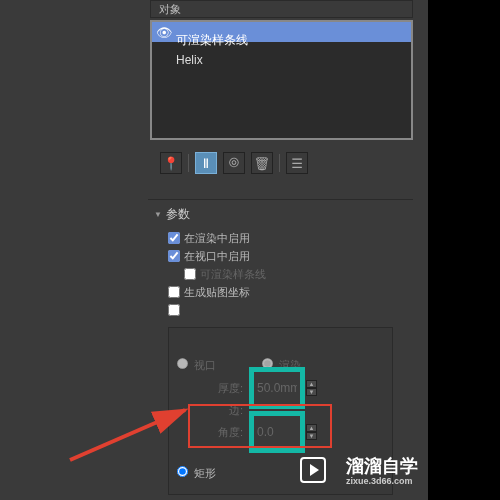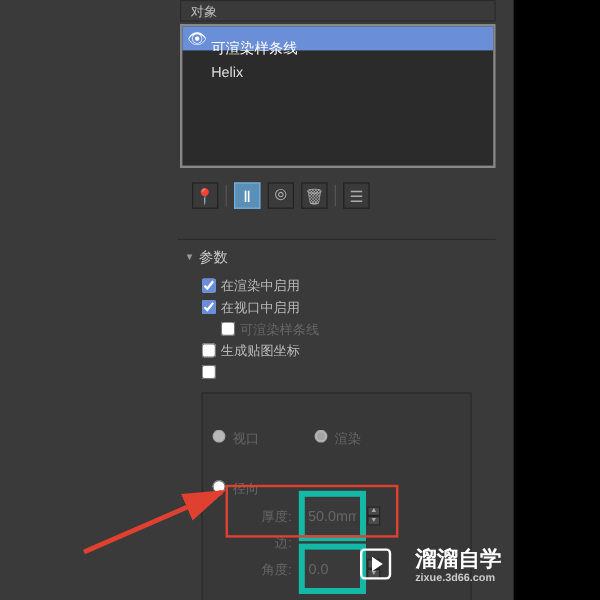--- a/index.html
+++ b/index.html
@@ -118,24 +118,20 @@
 
       <div class="radio-group">
         <div class="radio-row disabled">
           <input type="radio" disabled="" style="">
           <span class="rlabel">视口</span>
           <span class="gap"></span>
           <input type="radio" disabled="" checked="" style="">
           <span class="rlabel">渲染</span>
         </div>
 
-        <div class="radio-row disabled">
-          <input type="radio" name="shape" style="">
-          <span>径向</span>
-        </div>
         <div class="sub-params">
           <div class="param-row disabled">
             <span class="plabel">厚度:</span>
             <div class="spinner disabled">
               <input type="text" value="50.0mm" style="">
               <div class="arrows">
                   <div class="arr">▲</div>
                   <div class="arr">▼</div>
                 </div>
             </div>

